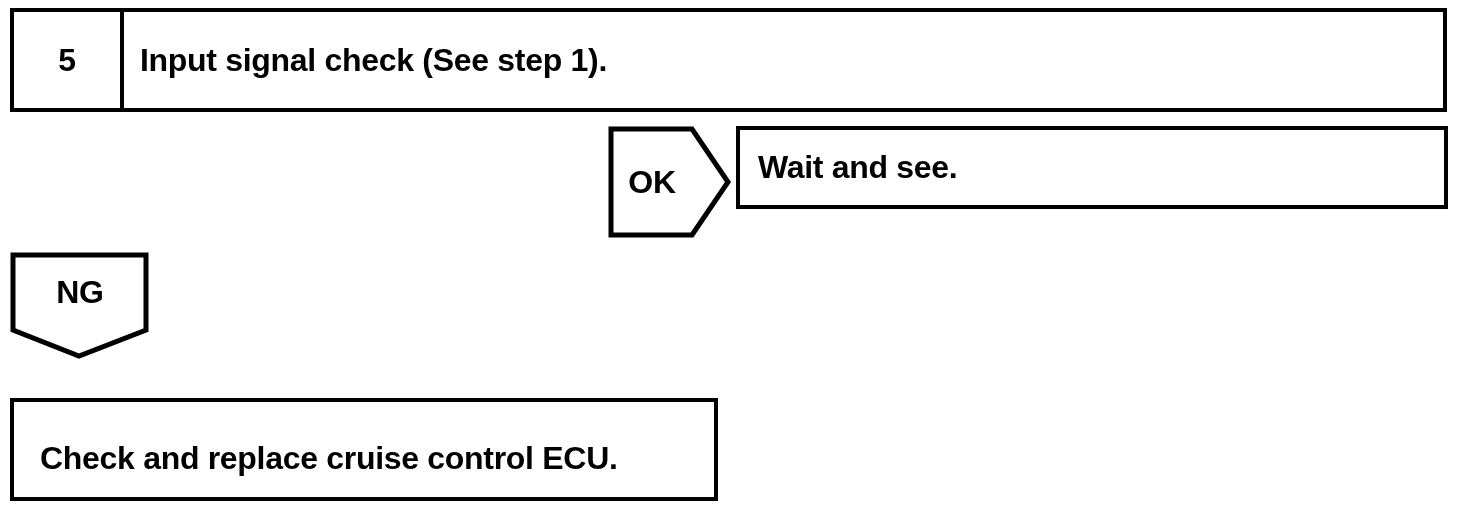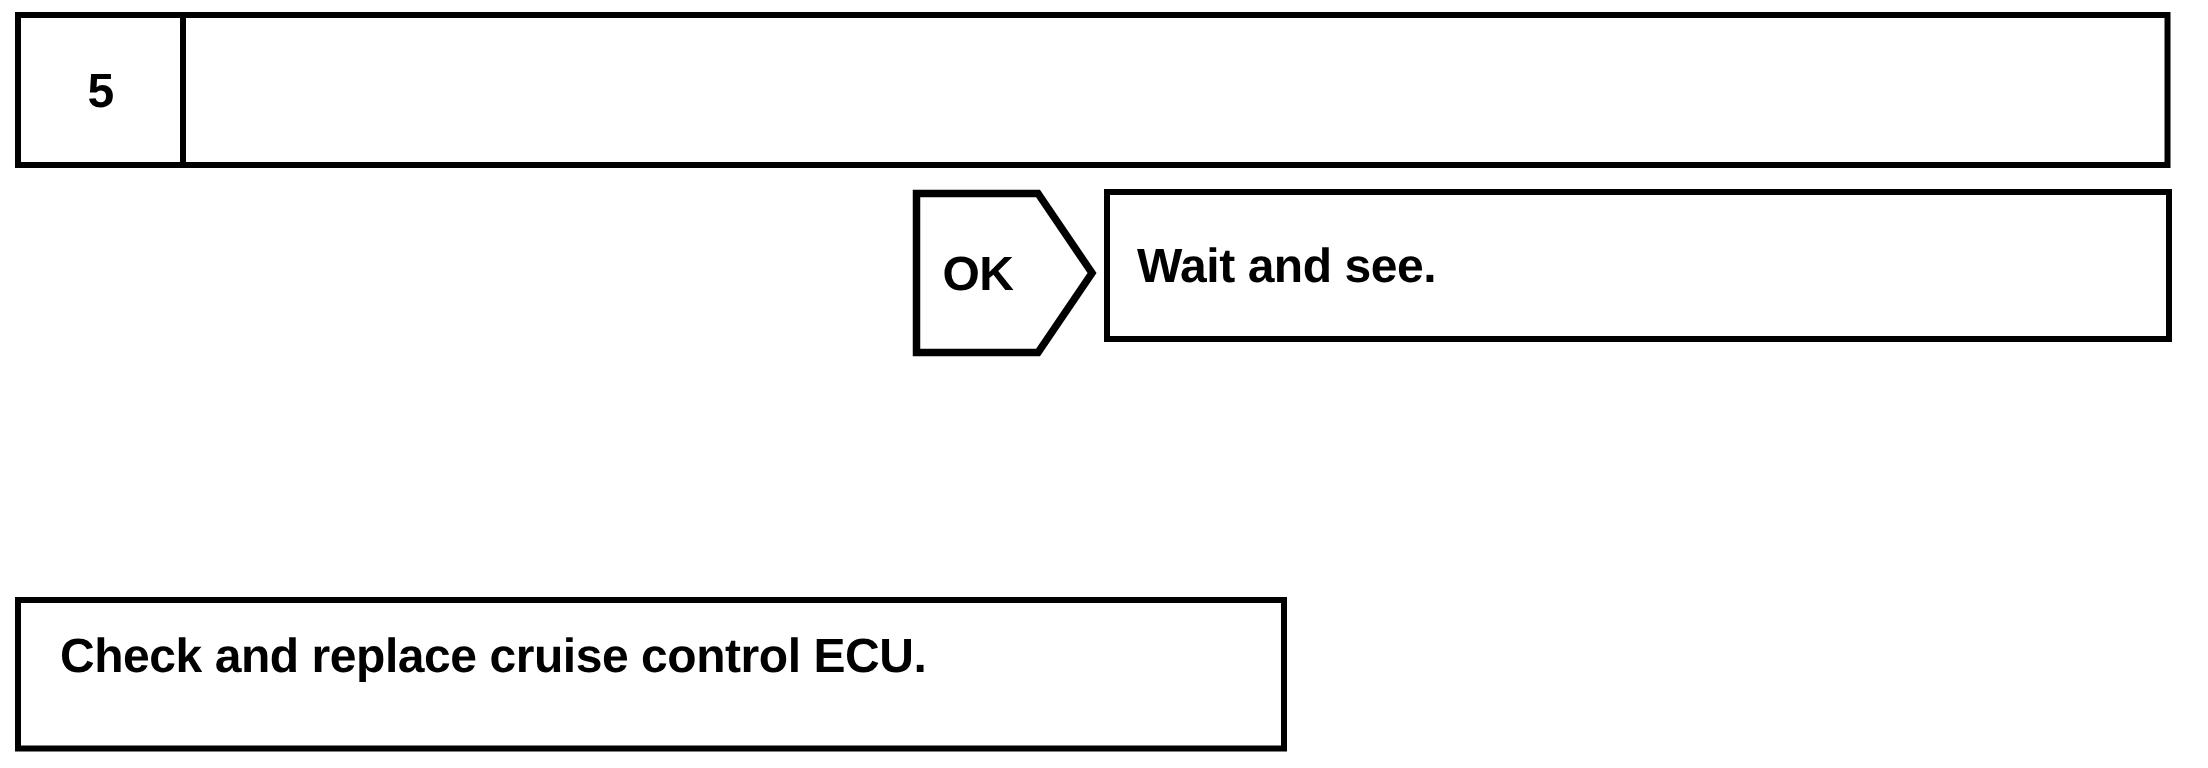--- a/index.html
+++ b/index.html
@@ -58,69 +58,78 @@
     position: absolute;
     left: 0; top: 0;
     width: 88px; height: 112px;
     display: flex;
     align-items: center;
     justify-content: center;
   }
   
   #wait-box {
     left: 736px; top: 126px;
-    width: 712px; height: 102px;
+    width: 712px; height: 83px;
   }
   #wait-box .txt { padding-left: 18px; }
   
   #ng-shape {
     position: absolute;
     left: 10px; top: 252px;
     width: 140px; height: 107px;
   }
   #ng-shape .shape-label {
     position: absolute;
     left: 0; top: 0;
     width: 140px; height: 80px;
     display: flex;
     align-items: center;
     justify-content: center;
   }
   
   #result-box {
     left: 10px; top: 398px;
-    width: 848px; height: 103px;
-    align-items: flex-start;
+    width: 708px; height: 103px;
+    align-items: center;
   }
   #result-box .txt {
     padding-left: 26px;
     padding-top: 17px;
   }
   svg { display: block; }
 </style>
 </head>
 <body>
 
 <div class="canvas">
 
   <div id="step-box" class="box">
     <div class="step-number-cell">
       <span class="txt">5</span>
     </div>
+    <div class="step-desc">
+      <span class="txt">Input signal check (See step 1).</span>
+    </div>
   </div>
 
   <div id="ok-shape">
     <svg width="124" height="112" viewBox="0 0 124 112">
       <polygon points="3,3 84,3 120,56 84,109 3,109" fill="#ffffff" stroke="#000000" stroke-width="5" stroke-linejoin="miter"></polygon>
     </svg>
     <div class="shape-label txt">OK</div>
   </div>
 
   <div id="wait-box" class="box">
     <span class="txt">Wait and see.</span>
   </div>
 
+  <div id="ng-shape">
+    <svg width="140" height="107" viewBox="0 0 140 107">
+      <polygon points="3,3 136,3 136,78 69,104 3,78" fill="#ffffff" stroke="#000000" stroke-width="5" stroke-linejoin="miter"></polygon>
+    </svg>
+    <div class="shape-label txt">NG</div>
+  </div>
 
   <div id="result-box" class="box">
     <span class="txt">Check and replace cruise control ECU.</span>
   </div>
 
 </div>
 
 </body></html>

